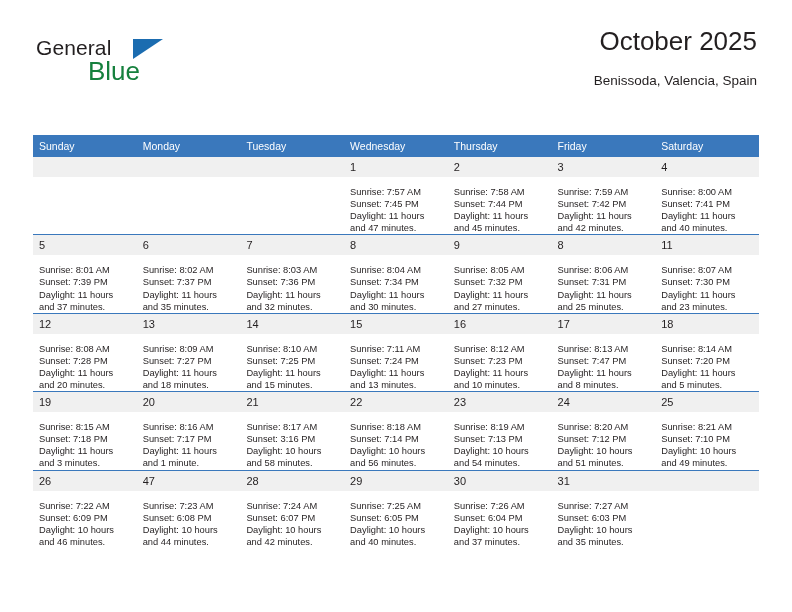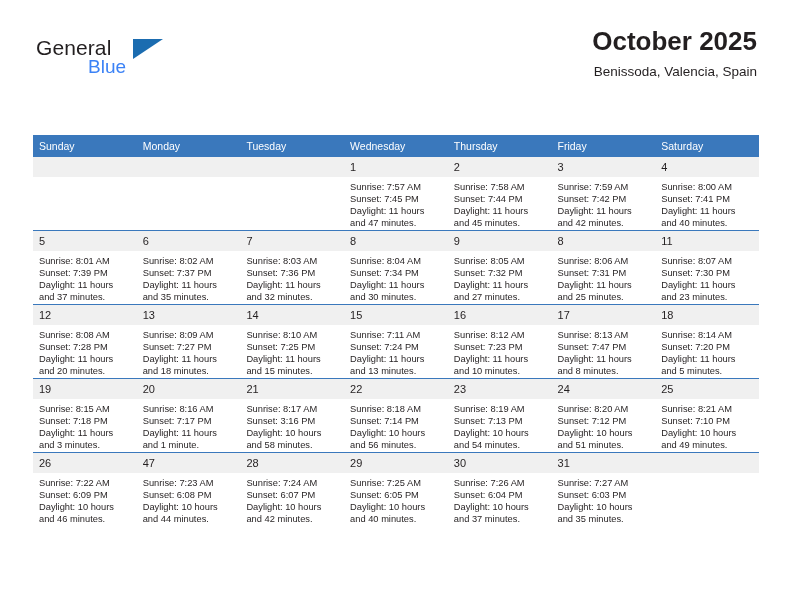--- a/index.html
+++ b/index.html
@@ -42,52 +42,52 @@
     top: 0;
     font-size: 21px;
     letter-spacing: 0.1px;
     color: #231f20;
     font-family: "Liberation Sans", sans-serif;
   }
   .logo-blue {
     position: absolute;
     left: 52px;
     top: 20px;
-    font-size: 19px;
-    color: #3b82f6;
+    font-size: 26px;
+    color: #15803d;
     font-family: "Liberation Sans", sans-serif;
   }
   .logo-tri {
     position: absolute;
     left: 97px;
     top: 3px;
     width: 0;
     height: 0;
     border-left: 30px solid #1b6cb0;
     border-bottom: 20px solid transparent;
   }
 
   .title-block {
     position: absolute;
     right: 0;
     top: 0;
     text-align: right;
   }
   .cal-title {
     font-size: 26px;
-    font-weight: bold;
+    font-weight: normal;
     color: #231f20;
     line-height: 34px;
     white-space: nowrap;
   }
   .cal-subtitle {
     font-size: 13.5px;
     color: #231f20;
     line-height: 20px;
-    margin-top: 4px;
+    margin-top: 13px;
     white-space: nowrap;
   }
 
   
   .cal {
     position: absolute;
     left: 33px;
     top: 103px;
     width: 726px;
     border-collapse: collapse;
@@ -120,21 +120,21 @@
     font-size: 11px;
     color: #231f20;
     padding: 3px 0 3px 6px;
     height: 14px;
     line-height: 14px;
   }
   .daynum.empty {
     color: transparent;
   }
   .details {
-    padding: 4px 6px 0 6px;
+    padding: 9px 6px 0 6px;
     font-size: 9.3px;
     line-height: 12.1px;
     color: #231f20;
   }
   .details div {
     white-space: nowrap;
   }
 </style>
 </head>
 <body>

